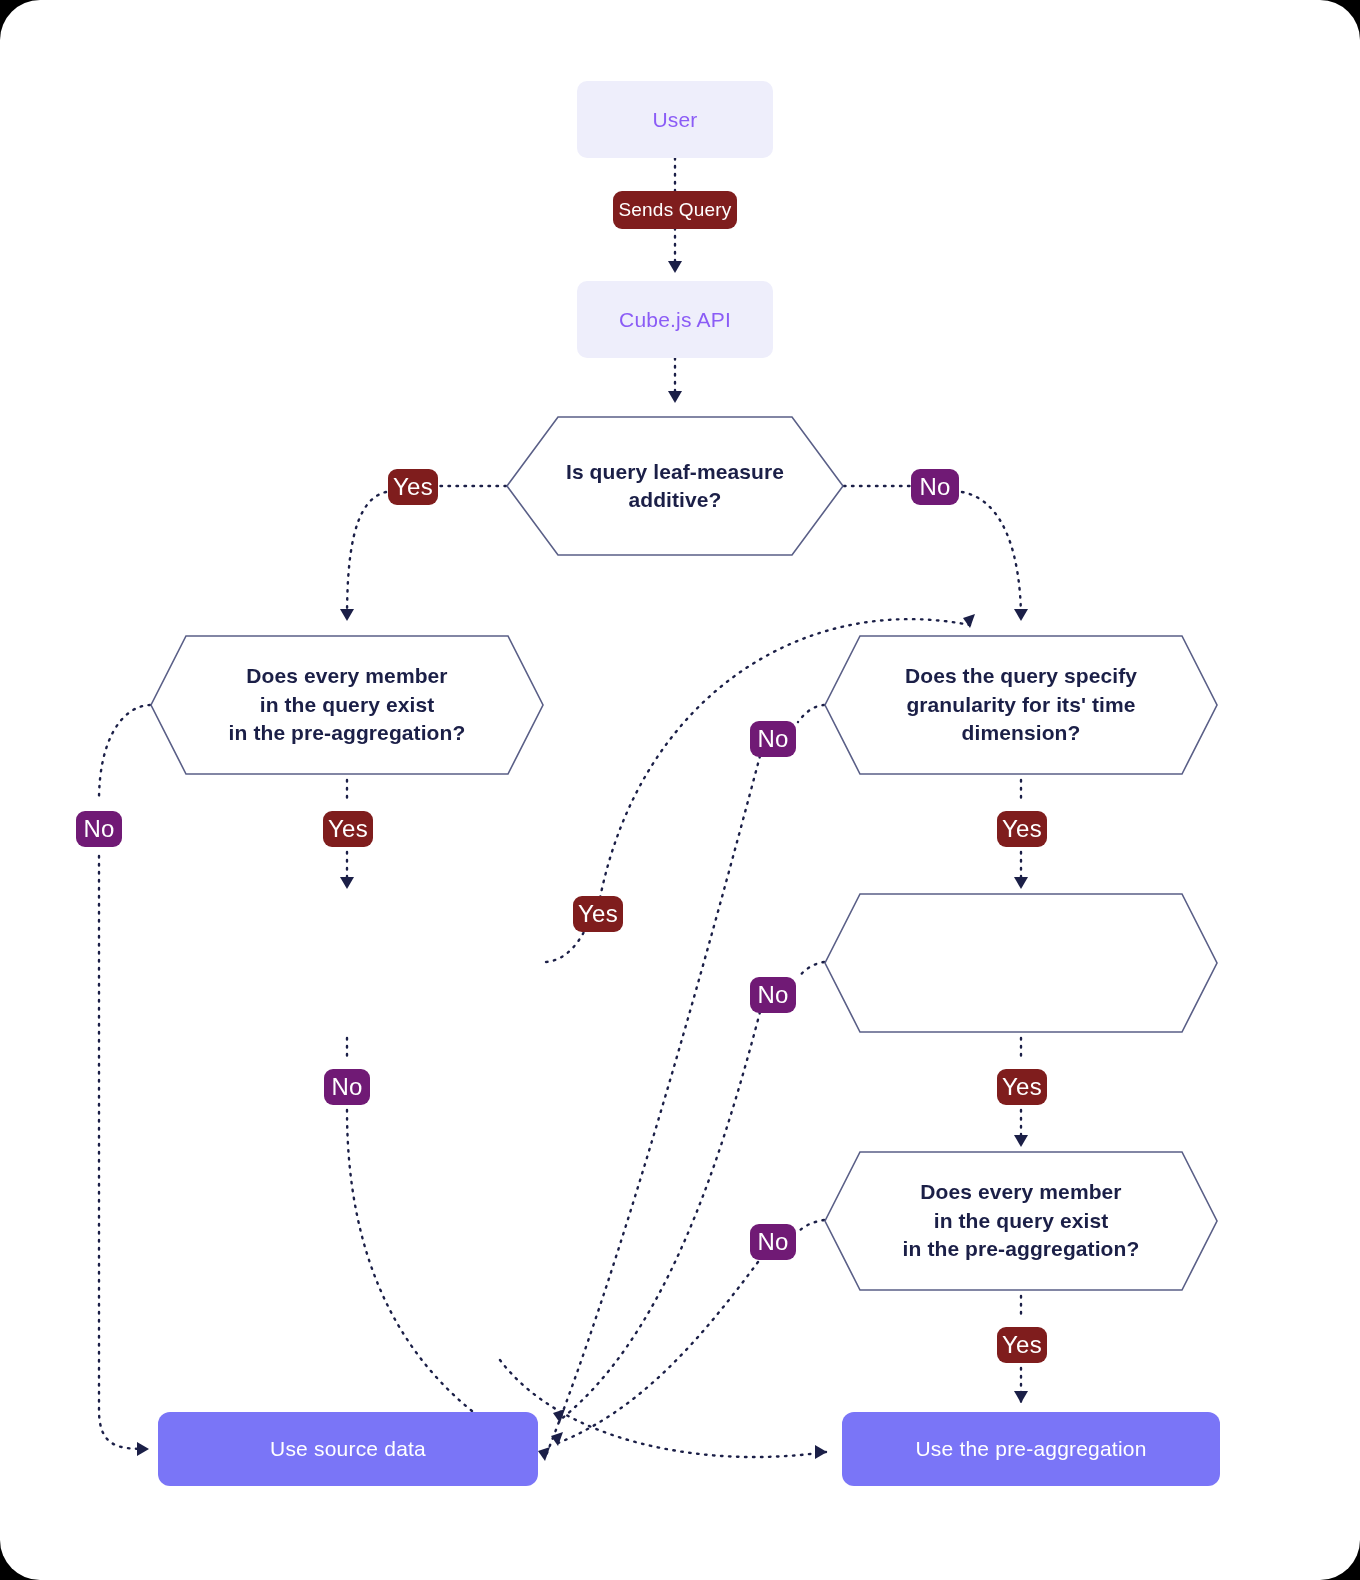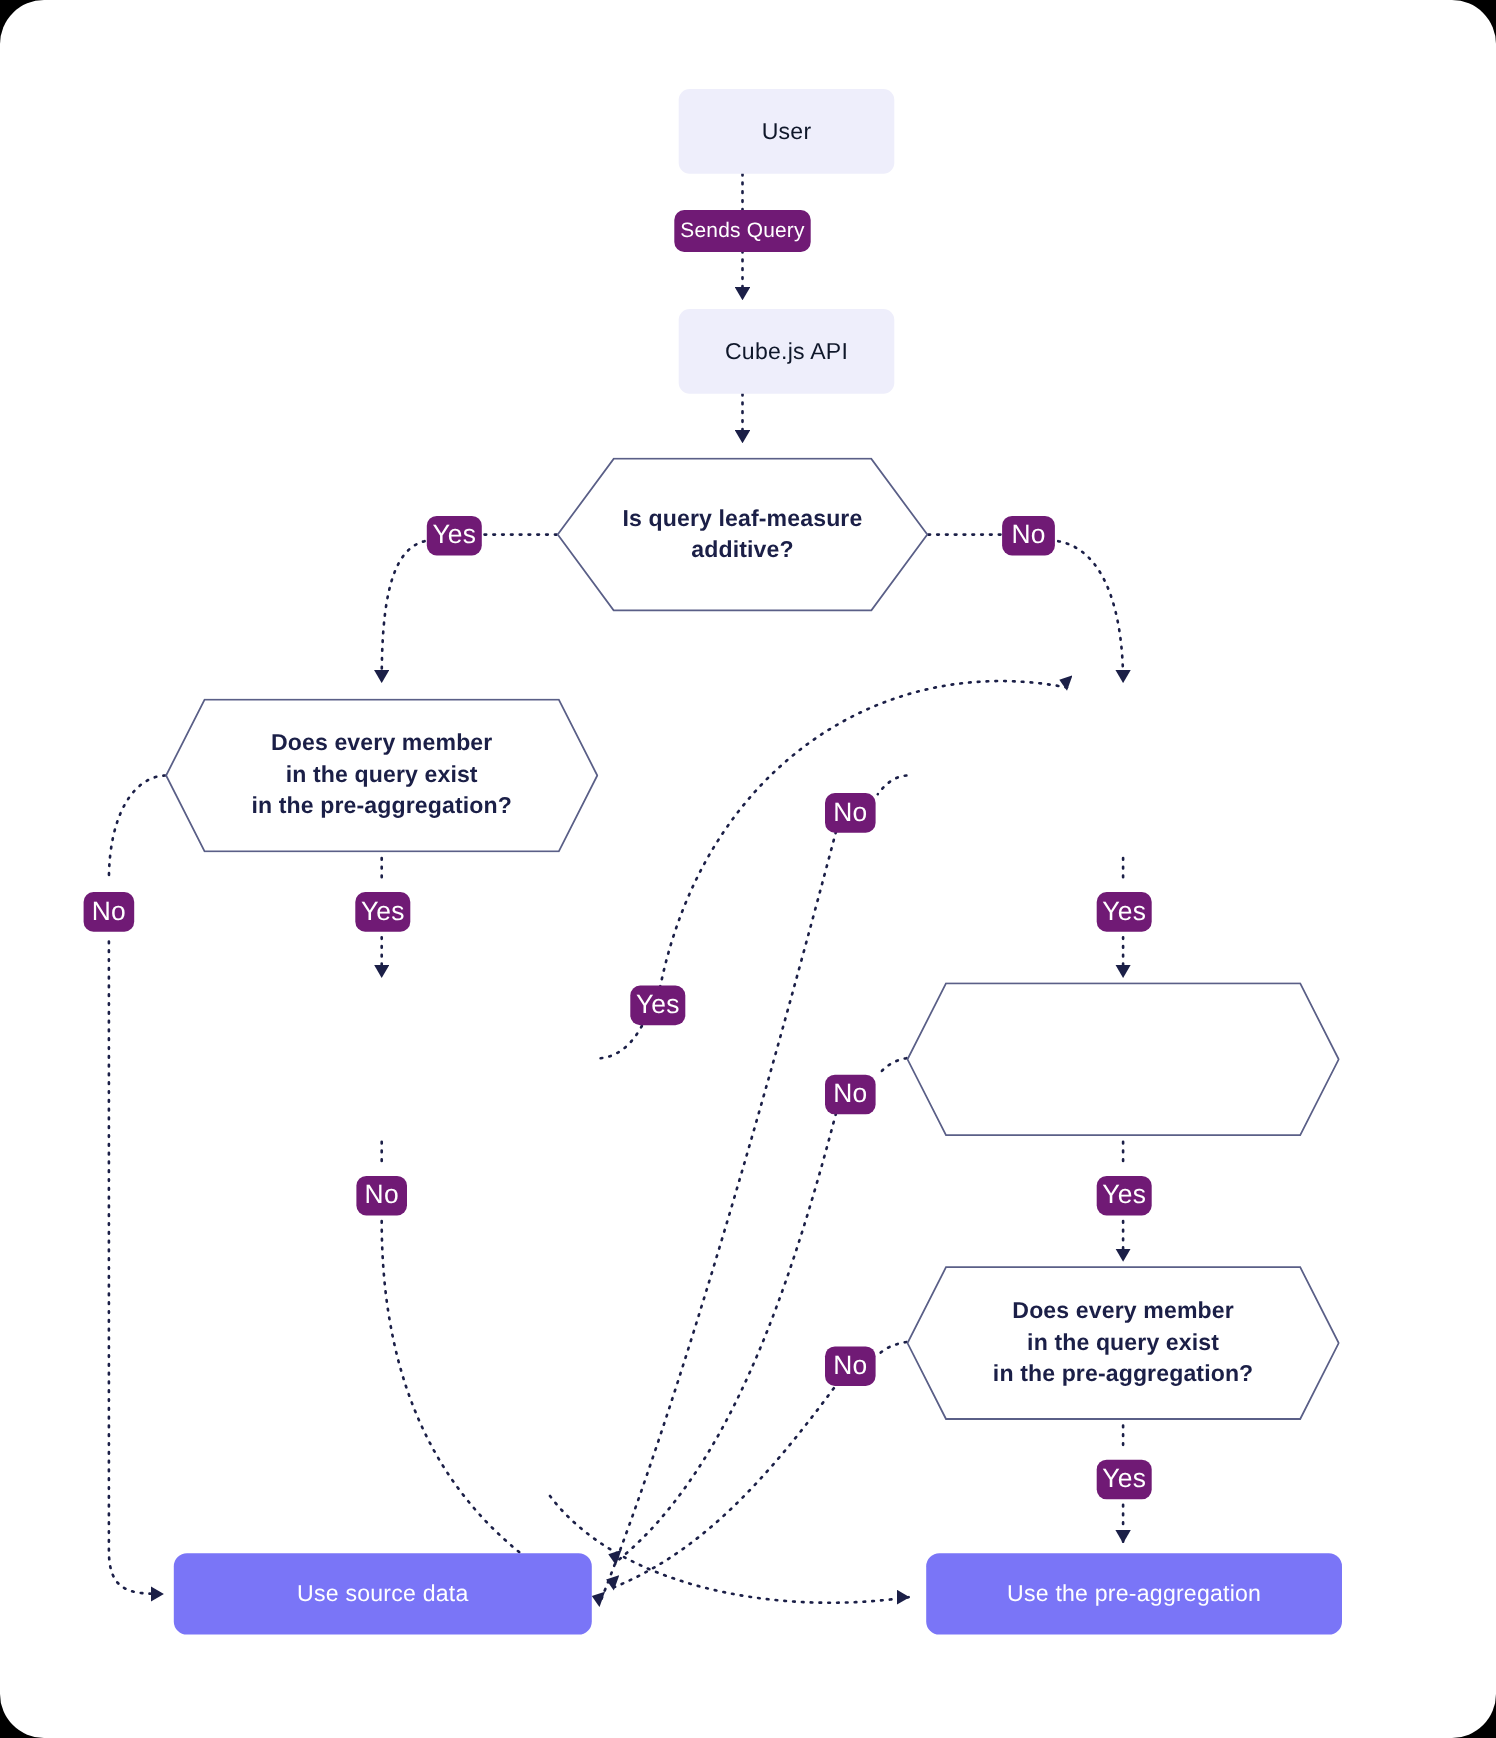--- a/index.html
+++ b/index.html
@@ -28,25 +28,24 @@
     box-sizing: border-box;
     display: flex;
     align-items: center;
     justify-content: center;
     text-align: center;
   }
   
   .term-light {
     background: #eeeefb;
     border-radius: 10px;
-    color: #0f172a;
+    color: #8b5cf6;
     font-size: 21px;
     font-weight: 400;
     letter-spacing: 0.2px;
-    margin-left: 40px;
   }
   
   .term-purple {
     background: #7a75f7;
     border-radius: 12px;
     color: #ffffff;
     font-size: 21px;
     font-weight: 400;
     letter-spacing: 0.2px;
   }
@@ -77,21 +76,21 @@
     display: flex;
     align-items: center;
     justify-content: center;
     border-radius: 9px;
     color: #ffffff;
     font-size: 24px;
     font-weight: 400;
     letter-spacing: 0.2px;
     z-index: 5;
   }
-  .badge-yes { background: #701a75; }
+  .badge-yes { background: #7f1d1d; }
   .badge-no  { background: #701a75; }
 </style>
 </head>
 <body>
 
 <div id="canvas">
 
   <svg id="edges" viewBox="0 0 1360 1580" xmlns="http://www.w3.org/2000/svg">
     <defs>
       <marker id="ah-down" markerWidth="14" markerHeight="12" refX="7" refY="11" orient="0" markerUnits="userSpaceOnUse">
@@ -177,20 +176,28 @@
   <div class="node hex" style="left:150px; top:635px; width:394px; height:140px;">
     <svg class="hexbg" viewBox="0 0 394 140" preserveAspectRatio="none">
       <polygon points="36,1 358,1 393,70 358,139 36,139 1,70" fill="#ffffff" stroke="#5a5f87" stroke-width="1.6"></polygon>
     </svg>
     <span class="hexlabel">Does every member
 in the query exist
 in the pre-aggregation?</span>
   </div>
 
 
+  <div class="node hex" style="left:824px; top:635px; width:394px; height:140px;">
+    <svg class="hexbg" viewBox="0 0 394 140" preserveAspectRatio="none">
+      <polygon points="36,1 358,1 393,70 358,139 36,139 1,70" fill="#ffffff" stroke="#5a5f87" stroke-width="1.6"></polygon>
+    </svg>
+    <span class="hexlabel">Does the query specify
+granularity for its' time
+dimension?</span>
+  </div>
 
   <div class="node hex" style="left:824px; top:893px; width:394px; height:140px;">
     <svg class="hexbg" viewBox="0 0 394 140" preserveAspectRatio="none">
       <polygon points="36,1 358,1 393,70 358,139 36,139 1,70" fill="#ffffff" stroke="#5a5f87" stroke-width="1.6"></polygon>
     </svg>
   </div>
 
   <div class="node hex" style="left:824px; top:1151px; width:394px; height:140px;">
     <svg class="hexbg" viewBox="0 0 394 140" preserveAspectRatio="none">
       <polygon points="36,1 358,1 393,70 358,139 36,139 1,70" fill="#ffffff" stroke="#5a5f87" stroke-width="1.6"></polygon>

